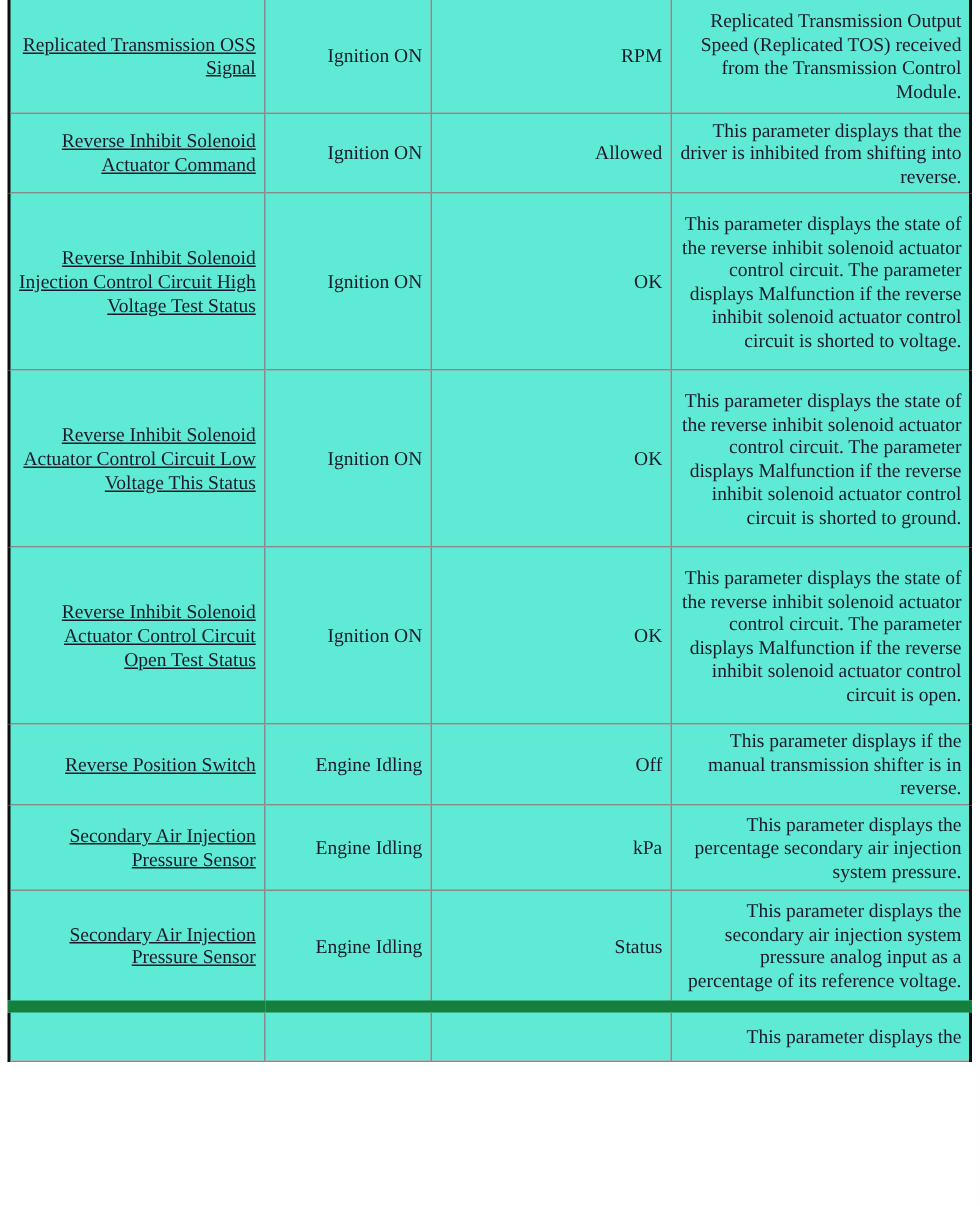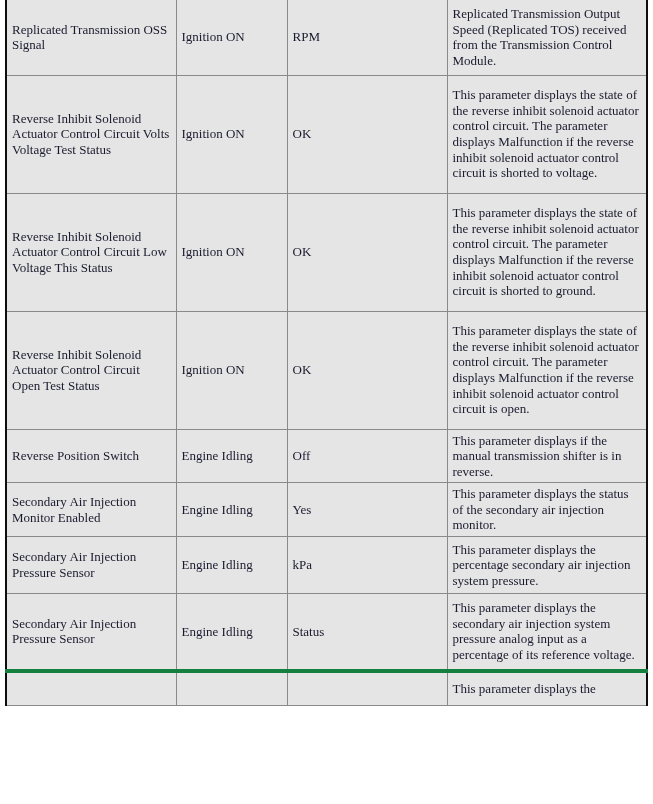--- a/index.html
+++ b/index.html
@@ -31,34 +31,36 @@
     table-layout: fixed;
     background: #fbfbf8;
     font-size: 13.0px;
     line-height: 15.6px;
   }
   table.param-table td {
     border-right: 1px solid #8a8a8a;
     border-bottom: 1px solid #8a8a8a;
     padding: 3px 5px 3px 5px;
     vertical-align: middle;
-    background: #e5e5e5;
+    background: #5eead4;
     color: #1a1a2e;
     word-wrap: break-word;
     overflow-wrap: break-word;
+    text-align: right;
   }
   
   table.param-table td.col-first {
     border-left: 2px solid #0d0d0d;
+    text-decoration: underline;
   }
   table.param-table td.col-last {
     border-right: 2px solid #0d0d0d;
   }
   table.param-table tr.heavy-bottom td {
-    border-bottom: 4px solid #15803d;
+    border-bottom: 8px solid #15803d;
   }
   
   col.c1 { width: 170px; }
   col.c2 { width: 111px; }
   col.c3 { width: 160px; }
   col.c4 { width: 200px; }
 
   td.cell-desc {
     vertical-align: top;
     padding-top: 2px;
@@ -81,23 +83,29 @@
     </colgroup>
     <tbody>
 
       <tr style="height:75px;">
         <td class="col-first">Replicated Transmission OSS Signal</td>
         <td>Ignition ON</td>
         <td>RPM</td>
         <td class="col-last cell-desc">Replicated Transmission Output Speed (Replicated TOS) received from the Transmission Control Module.</td>
       </tr>
 
+      <tr style="height:53px;">
+        <td class="col-first">Reverse Inhibit Solenoid Actuator Command</td>
+        <td>Ignition ON</td>
+        <td>Allowed</td>
+        <td class="col-last cell-desc">This parameter displays that the driver is inhibited from shifting into reverse.</td>
+      </tr>
 
       <tr style="height:118px;">
-        <td class="col-first">Reverse Inhibit Solenoid Actuator Control Circuit Volts Voltage Test Status</td>
+        <td class="col-first">Reverse Inhibit Solenoid Injection Control Circuit High Voltage Test Status</td>
         <td>Ignition ON</td>
         <td>OK</td>
         <td class="col-last cell-desc">This parameter displays the state of the reverse inhibit solenoid actuator control circuit. The parameter displays Malfunction if the reverse inhibit solenoid actuator control circuit is shorted to voltage.</td>
       </tr>
 
       <tr style="height:118px;">
         <td class="col-first">Reverse Inhibit Solenoid Actuator Control Circuit Low Voltage This Status</td>
         <td>Ignition ON</td>
         <td>OK</td>
         <td class="col-last cell-desc">This parameter displays the state of the reverse inhibit solenoid actuator control circuit. The parameter displays Malfunction if the reverse inhibit solenoid actuator control circuit is shorted to ground.</td>
@@ -110,26 +118,20 @@
         <td class="col-last cell-desc">This parameter displays the state of the reverse inhibit solenoid actuator control circuit. The parameter displays Malfunction if the reverse inhibit solenoid actuator control circuit is open.</td>
       </tr>
 
       <tr style="height:53px;">
         <td class="col-first">Reverse Position Switch</td>
         <td>Engine Idling</td>
         <td>Off</td>
         <td class="col-last cell-desc">This parameter displays if the manual transmission shifter is in reverse.</td>
       </tr>
 
-      <tr style="height:52px;">
-        <td class="col-first">Secondary Air Injection Monitor Enabled</td>
-        <td>Engine Idling</td>
-        <td>Yes</td>
-        <td class="col-last cell-desc">This parameter displays the status of the secondary air injection monitor.</td>
-      </tr>
 
 
       <tr style="height:57px;">
         <td class="col-first">Secondary Air Injection Pressure Sensor</td>
         <td>Engine Idling</td>
         <td>kPa</td>
         <td class="col-last cell-desc">This parameter displays the percentage secondary air injection system pressure.</td>
       </tr>
 
       <tr class="heavy-bottom" style="height:77px;">

